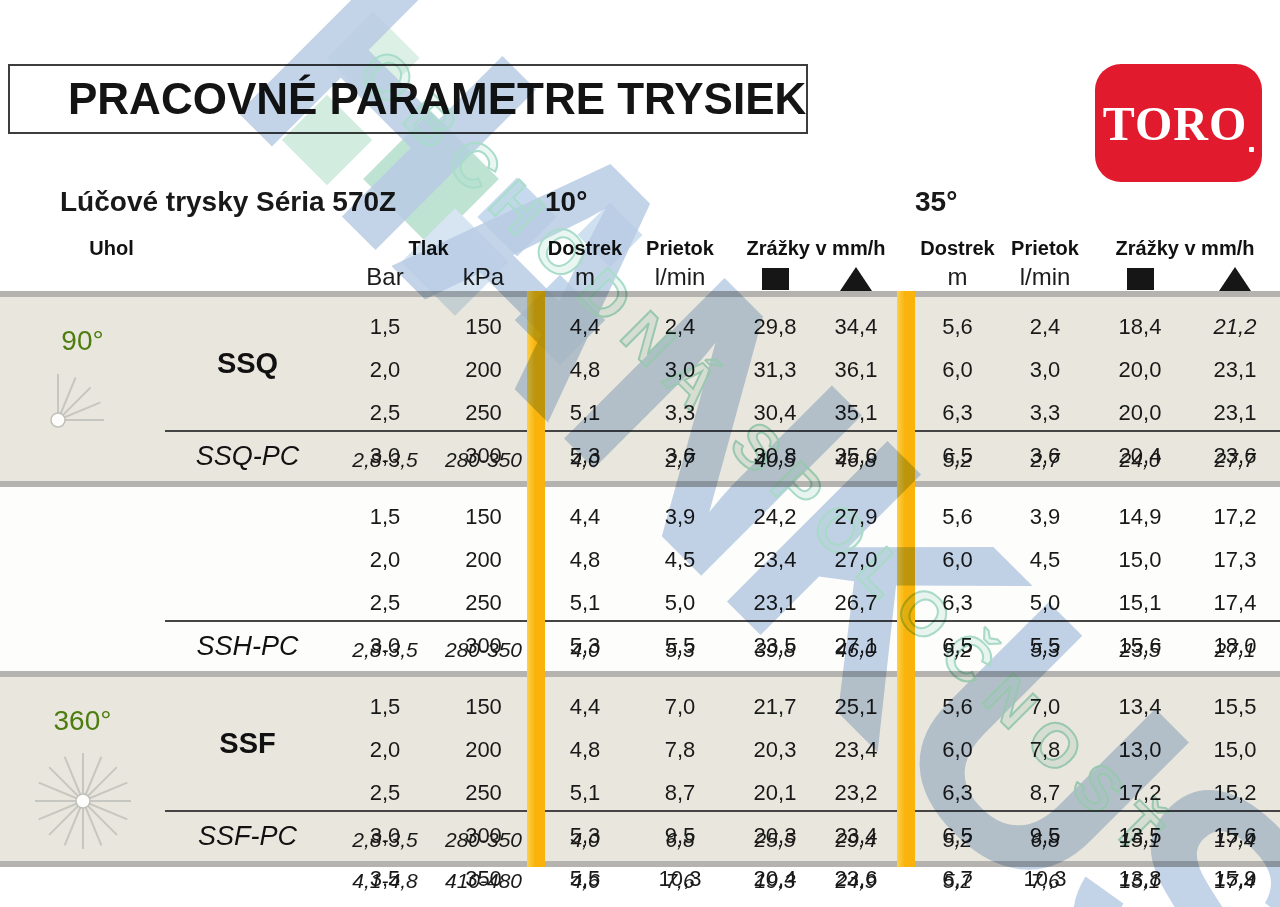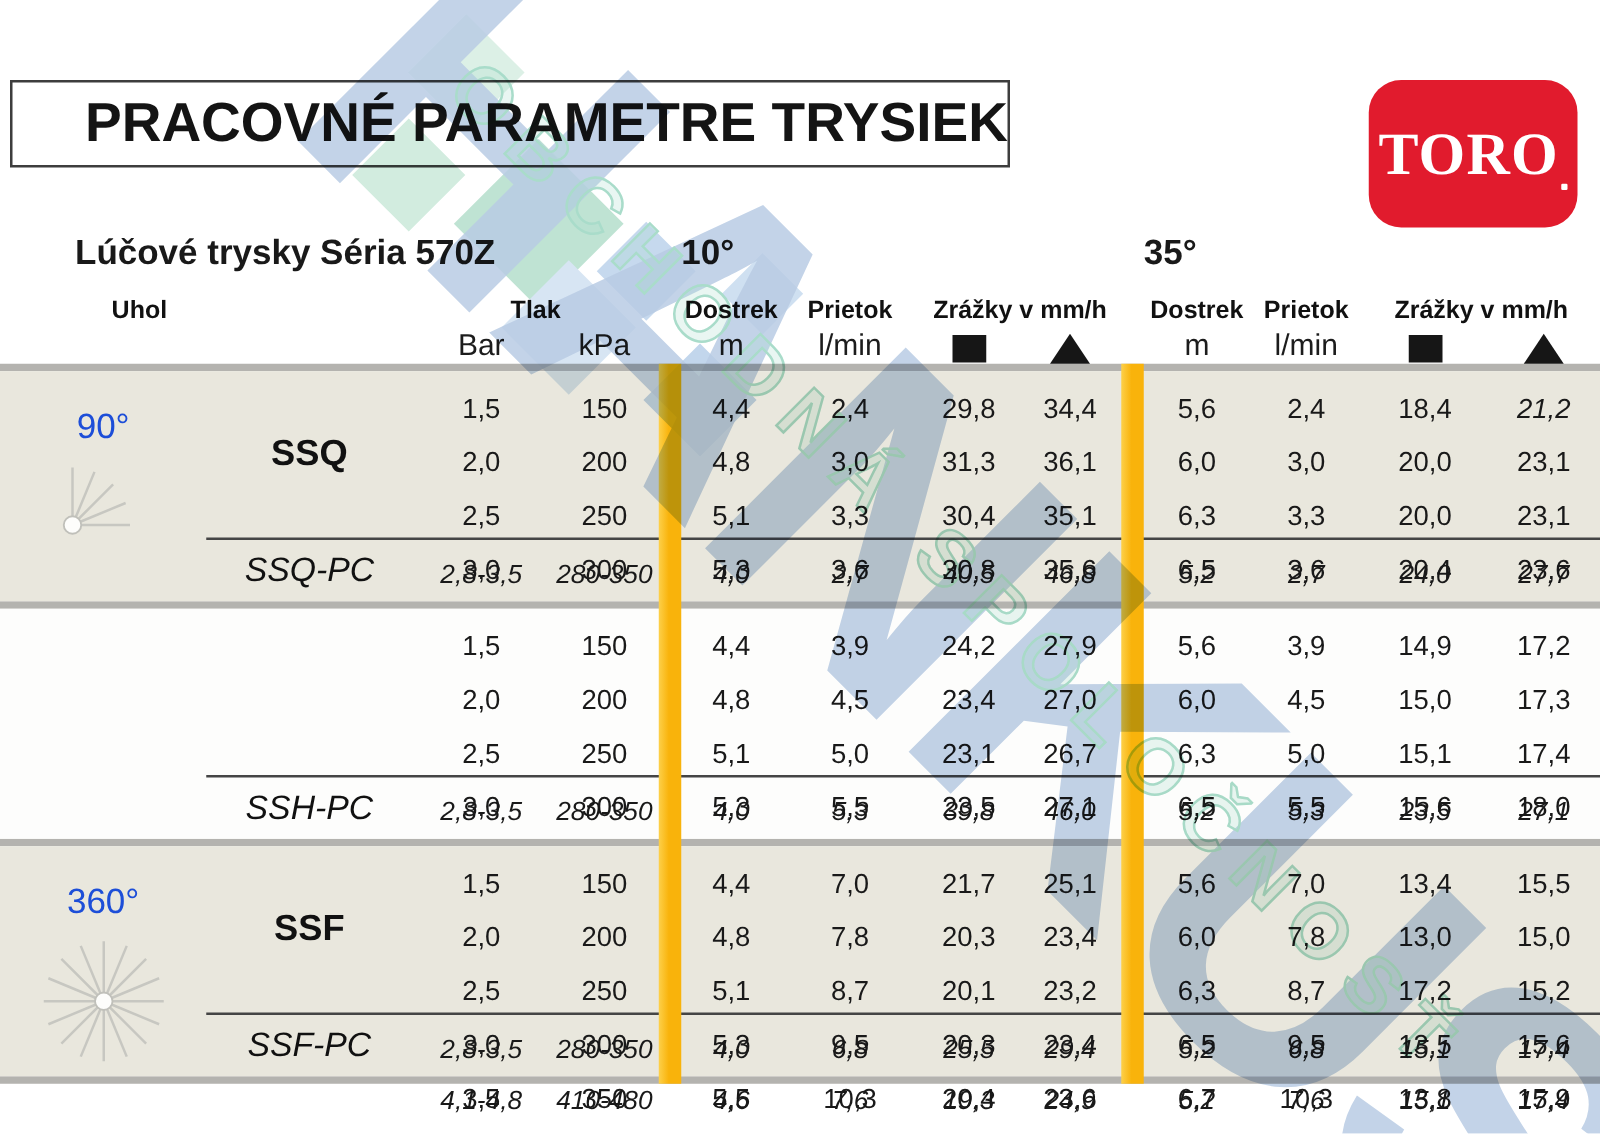--- a/index.html
+++ b/index.html
@@ -44,21 +44,21 @@
                 border-bottom:24px solid #161616;}
 
   
   .table-wrap{position:absolute;top:291px;left:0;width:1280px;z-index:1;}
   .sep-bar{height:6px;background:#b4b3af;}
   .group{position:relative;height:184px;}
   .group.beige{background:#e9e7dd;}
   .group.white{background:#fdfdfc;}
   .angle-cell{position:absolute;left:0;top:0;width:165px;height:184px;display:flex;flex-direction:column;
               align-items:center;padding-top:28px;gap:10px;box-sizing:border-box;}
-  .angle-label{font-size:28px;color:#1d4ed8;}
+  .angle-label{font-size:28px;color:#4d7c0f;}
   .nozzle-label{position:absolute;left:165px;top:0;width:165px;height:133px;display:flex;align-items:center;
                 justify-content:center;font-weight:bold;font-size:29px;color:#111;}
   .pc-label{position:absolute;left:165px;top:135px;width:165px;height:49px;display:flex;align-items:center;
             justify-content:center;font-style:italic;font-size:27px;color:#111;}
   .main-rows{position:absolute;left:330px;top:0;width:950px;}
   .pc-rows{position:absolute;left:330px;top:135px;width:950px;}
   .row{display:grid;grid-template-columns:110px 87px 18px 80px 110px 80px 82px 18px 85px 90px 100px 90px;height:27px;margin-top:16px;}
   .pc-rows .row{height:24.5px;}
   .cell{display:flex;align-items:center;justify-content:center;font-size:22px;color:#191919;white-space:nowrap;}
   .pc-rows .cell{font-style:italic;font-size:21px;}

